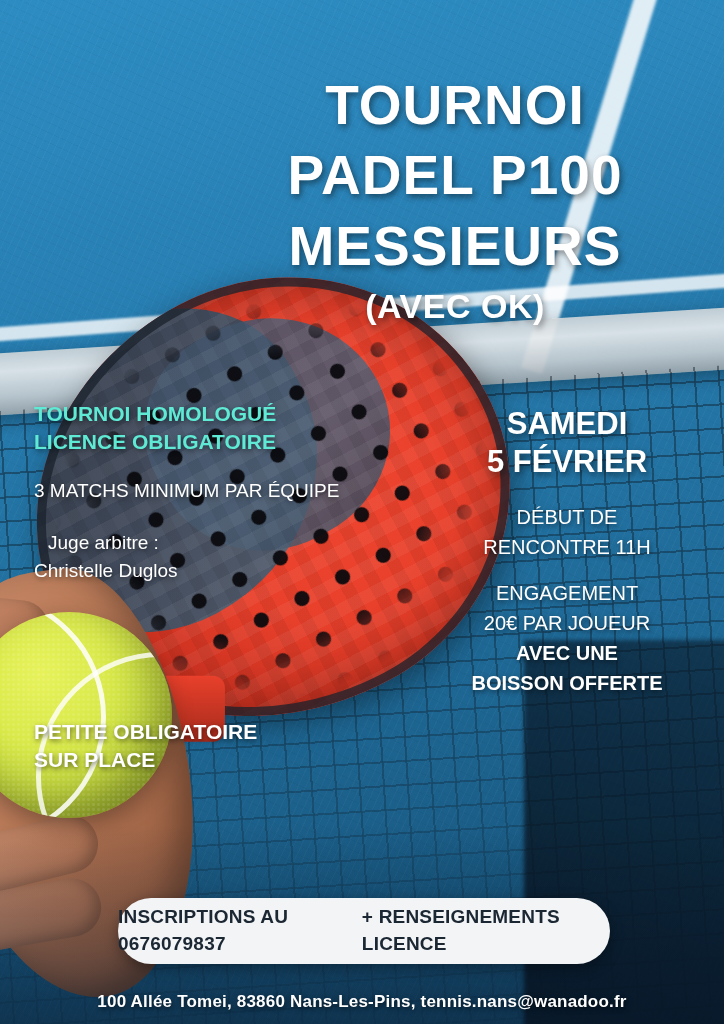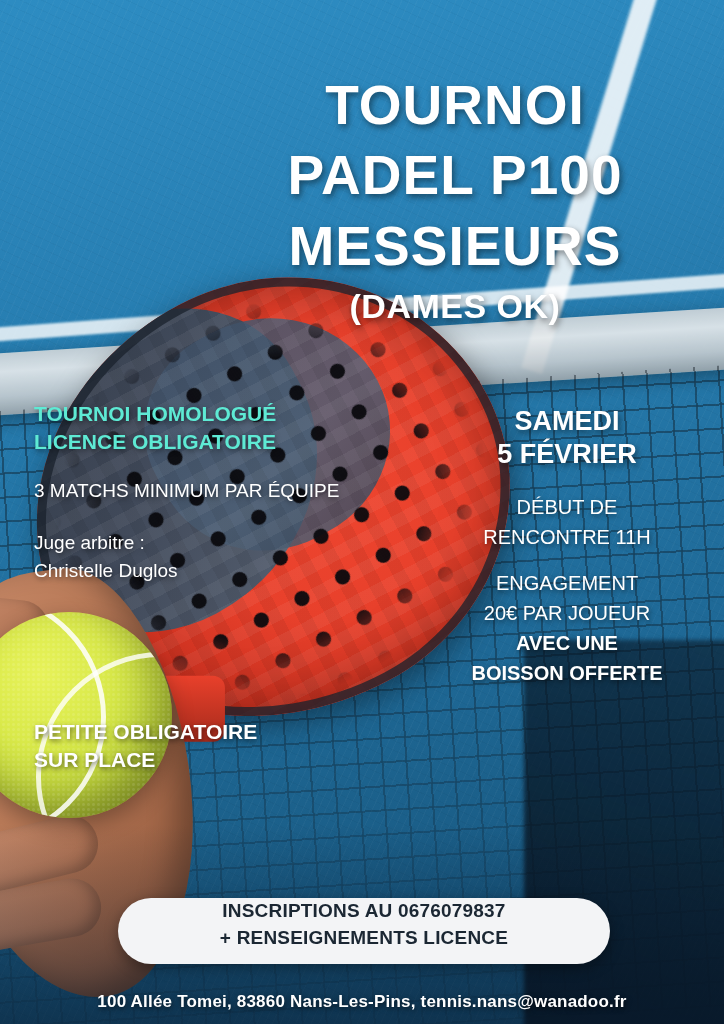--- a/index.html
+++ b/index.html
@@ -306,21 +306,21 @@
     text-shadow: 1px 2px 5px rgba(0,0,0,0.5);
   }
   .li-judge {
     color: #fff;
     font-weight: 400;
     font-size: 19px;
     line-height: 1.45;
     margin-top: 26px;
     text-shadow: 1px 2px 5px rgba(0,0,0,0.5);
   }
-  .li-judge .indent { }
+  .li-judge .indent { padding-left: 14px; }
 
   .resto {
     position: absolute;
     left: 34px; top: 718px;
     width: 320px;
     color: #fff;
     font-weight: 700;
     font-size: 21px;
     line-height: 1.35;
     text-shadow: 1px 2px 5px rgba(0,0,0,0.55);
@@ -330,21 +330,21 @@
   .right-info {
     position: absolute;
     right: 22px; top: 405px;
     width: 270px;
     text-align: center;
     color: #fff;
     z-index: 15;
   }
   .ri-date {
     font-weight: 700;
-    font-size: 27px;
+    font-size: 31px;
     line-height: 1.24;
     text-shadow: 2px 3px 6px rgba(0,0,0,0.5);
   }
   .ri-sub {
     font-weight: 400;
     font-size: 20px;
     line-height: 1.3;
     margin-top: 22px;
     text-shadow: 1px 2px 5px rgba(0,0,0,0.5);
   }
@@ -363,21 +363,21 @@
     text-shadow: 1px 2px 5px rgba(0,0,0,0.5);
   }
 
   .cta {
     position: absolute;
     left: 118px; top: 898px;
     width: 492px; height: 66px;
     background: #f3f4f6;
     border-radius: 33px;
     display: flex;
-    flex-direction: column;
+    flex-direction: row;
     align-items: center;
     box-shadow: 0 4px 14px rgba(0,0,0,0.35);
     z-index: 18;
   }
   .cta-line {
     color: #1b2733;
     font-weight: 700;
     font-size: 19px;
     line-height: 1.42;
     letter-spacing: 0.2px;
@@ -432,21 +432,21 @@
     <div class="ball-fuzz"></div>
   </div>
 
   <div class="bottom-shadow"></div>
 
 
   <div class="title-block">
     <div class="title-line">TOURNOI</div>
     <div class="title-line">PADEL P100</div>
     <div class="title-line">MESSIEURS</div>
-    <div class="title-sub">(DAMES OK)</div>
+    <div class="title-sub">(AVEC OK)</div>
   </div>
 
   <div class="left-info">
     <div class="li-strong">TOURNOI HOMOLOGUÉ</div>
     <div class="li-strong">LICENCE OBLIGATOIRE</div>
     <div class="li-normal">3 MATCHS MINIMUM PAR ÉQUIPE</div>
     <div class="li-judge">
       <div class="indent">Juge arbitre :</div>
       <div>Christelle Duglos</div>
     </div>

